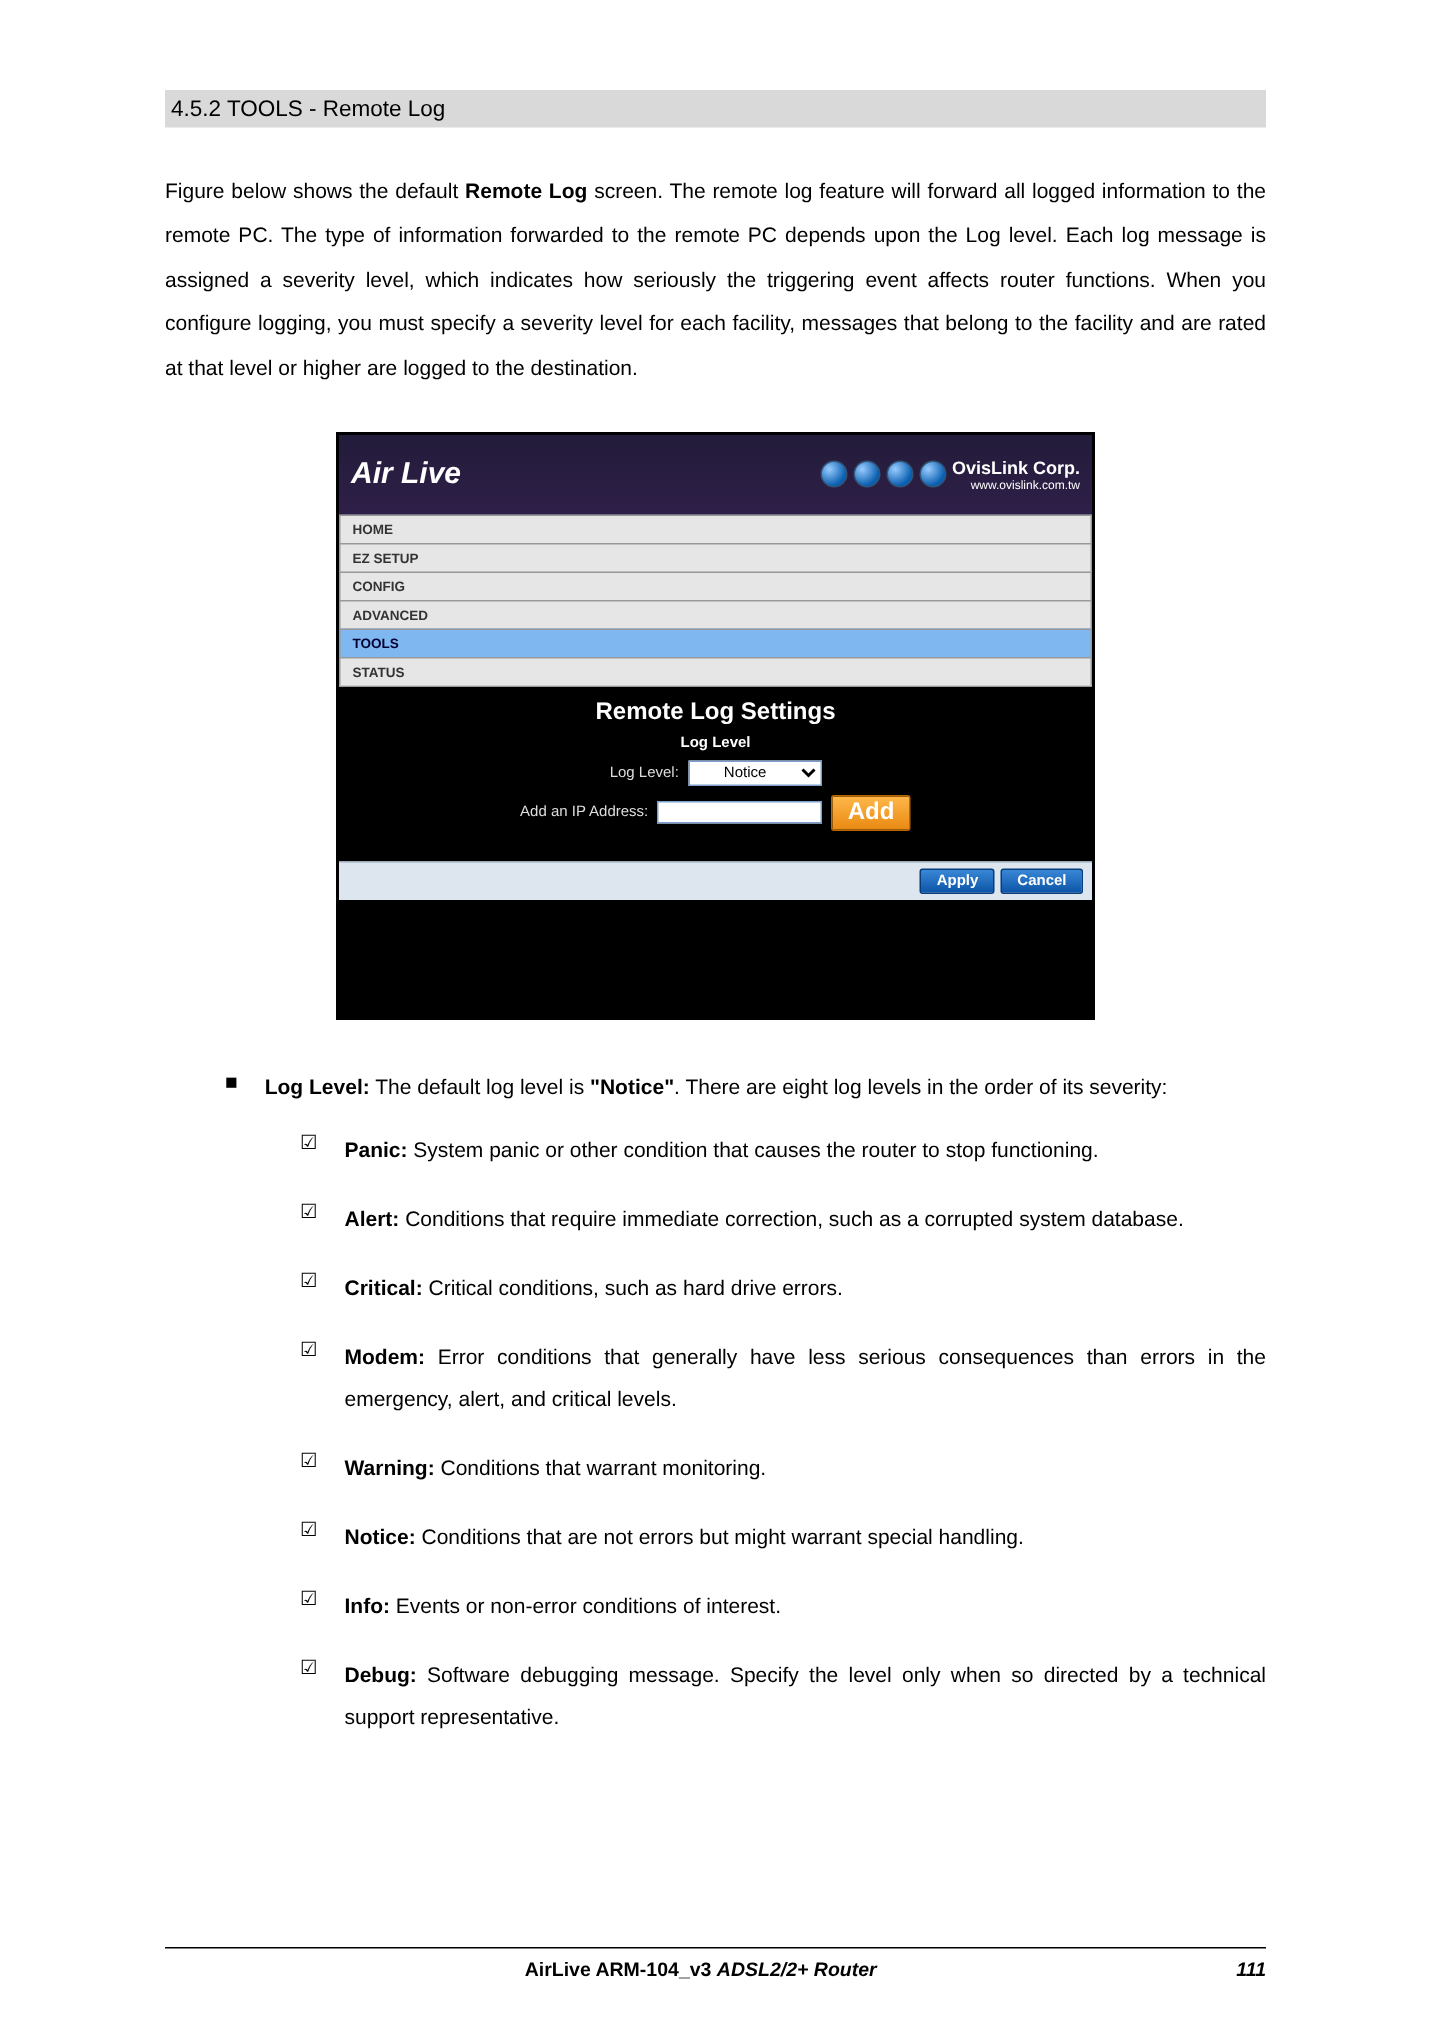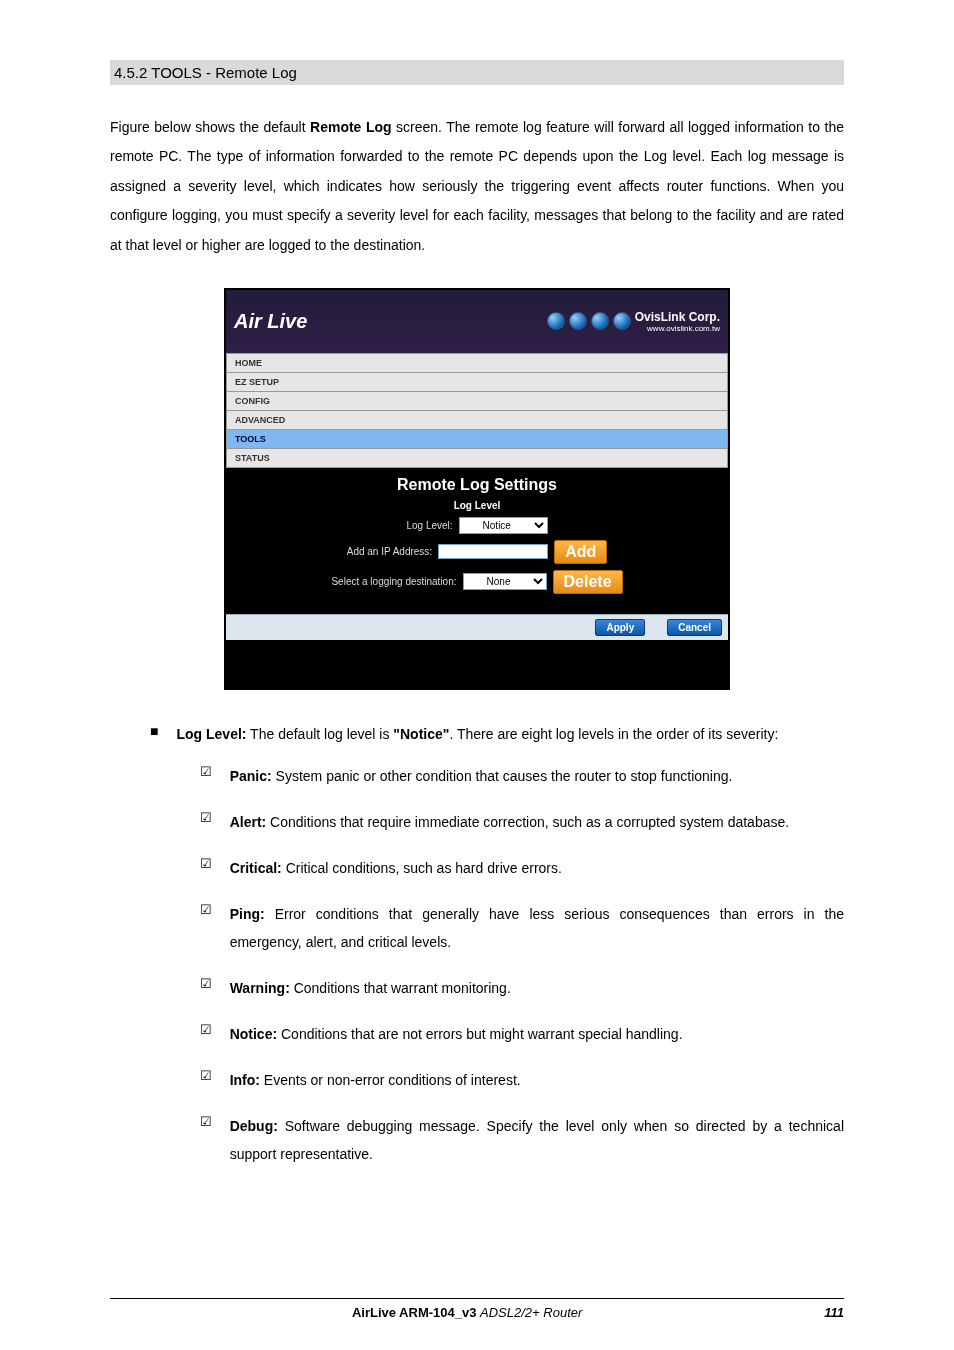--- a/index.html
+++ b/index.html
@@ -32,21 +32,21 @@
   
   .shot-wrap { display:flex; justify-content:center; margin-bottom:30px; }
   .shot {
     width: 506px;
     border: 2px solid #000;
     background: #fff;
     font-family: Verdana, Geneva, sans-serif;
     font-size: 10px;
   }
   .shot-header {
-    height: 63px;
+    height: 53px;
     background: linear-gradient(180deg,#231c3a 0%, #2e1f48 100%);
     display:flex; justify-content:space-between;
     padding: 0 8px;
     position:relative;
   }
   .logo { display:flex; align-items:center; gap:2px;}
   .logo-arc { color:#fff; font-size:20px; font-weight:bold; font-style:italic;}
   .header-right { display:flex; align-items:center; gap:4px; }
   .hicon {
     width:18px; height:18px; border-radius:50%;
@@ -102,21 +102,21 @@
   }
   .row select { min-width:56px; }
   .row input[type=text] { width:110px; }
   .btn-orange {
     background:linear-gradient(180deg,#ffb74a,#e88a12);
     border:1px solid #b86800; color:#fff; font-weight:bold;
     font-size:16px; padding:2px 10px; cursor:pointer;
     border-radius:2px;
   }
   .btn-bar {
-    display:flex; justify-content:flex-end; gap:22px;
+    display:flex; justify-content:flex-end; gap:4px;
     background:#dde6ee; padding:4px 6px; border-top:1px solid #9ab;
   }
   .btn-blue {
     background:linear-gradient(180deg,#3a87d6,#0c55a8);
     border:1px solid #063d7a; color:#fff; font-weight:bold;
     font-size:10px; padding:2px 10px; cursor:pointer;
     border-radius:2px;
   }
   
   .bullets { padding-left:40px; }
@@ -129,21 +129,21 @@
   .sub-item .txt { flex:1; text-align:justify; line-height:2.0; }
   .note-block { padding-left:58px; text-align:justify; line-height:2.0; margin-top:6px;}
   
   .footer {
     position:absolute; bottom:30px; left:110px; right:110px;
     border-top:1px solid #000; padding-top:6px;
     display:flex; justify-content:space-between;
     font-size:13px;
   }
   .footer .c { font-weight:bold; }
-  .footer .c i { font-style:italic; font-weight:normal;}
+  .footer .c i { font-style:italic; font-weight:bold;}
   .footer .c .nonital { font-style:normal;}
   .footer .pnum { font-style:italic; font-weight:bold;}
 </style>
 </head>
 <body>
 
 <div class="page">
 
   <div class="section-title">4.5.2 TOOLS - Remote Log</div>
 
@@ -185,27 +185,20 @@
               <label>Log Level:</label>
               <select>
                 <option>Notice</option>
               </select>
             </div>
             <div class="row">
               <label>Add an IP Address:</label>
               <input type="text" value="" style="">
               <button class="btn-orange">Add</button>
             </div>
-            <div class="row">
-              <label>Select a logging destination:</label>
-              <select>
-                <option>None</option>
-              </select>
-              <button class="btn-orange">Delete</button>
-            </div>
           </div>
           <div class="btn-bar">
             <button class="btn-blue">Apply</button>
             <button class="btn-blue">Cancel</button>
           </div>
         </div>
       </div>
     </div>
   </div>
 
@@ -226,21 +219,21 @@
       <div class="sub-item">
         <span class="chk">☑</span>
         <span class="txt"><b>Alert:</b><span> Conditions that require immediate correction, such as a corrupted system database.</span></span>
       </div>
       <div class="sub-item">
         <span class="chk">☑</span>
         <span class="txt"><b>Critical:</b><span> Critical conditions, such as hard drive errors.</span></span>
       </div>
       <div class="sub-item">
         <span class="chk">☑</span>
-        <span class="txt"><b>Ping:</b><span> Error conditions that generally have less serious consequences than errors in the emergency, alert, and critical levels.</span></span>
+        <span class="txt"><b>Modem:</b><span> Error conditions that generally have less serious consequences than errors in the emergency, alert, and critical levels.</span></span>
       </div>
       <div class="sub-item">
         <span class="chk">☑</span>
         <span class="txt"><b>Warning:</b><span> Conditions that warrant monitoring.</span></span>
       </div>
       <div class="sub-item">
         <span class="chk">☑</span>
         <span class="txt"><b>Notice:</b><span> Conditions that are not errors but might warrant special handling.</span></span>
       </div>
       <div class="sub-item">

